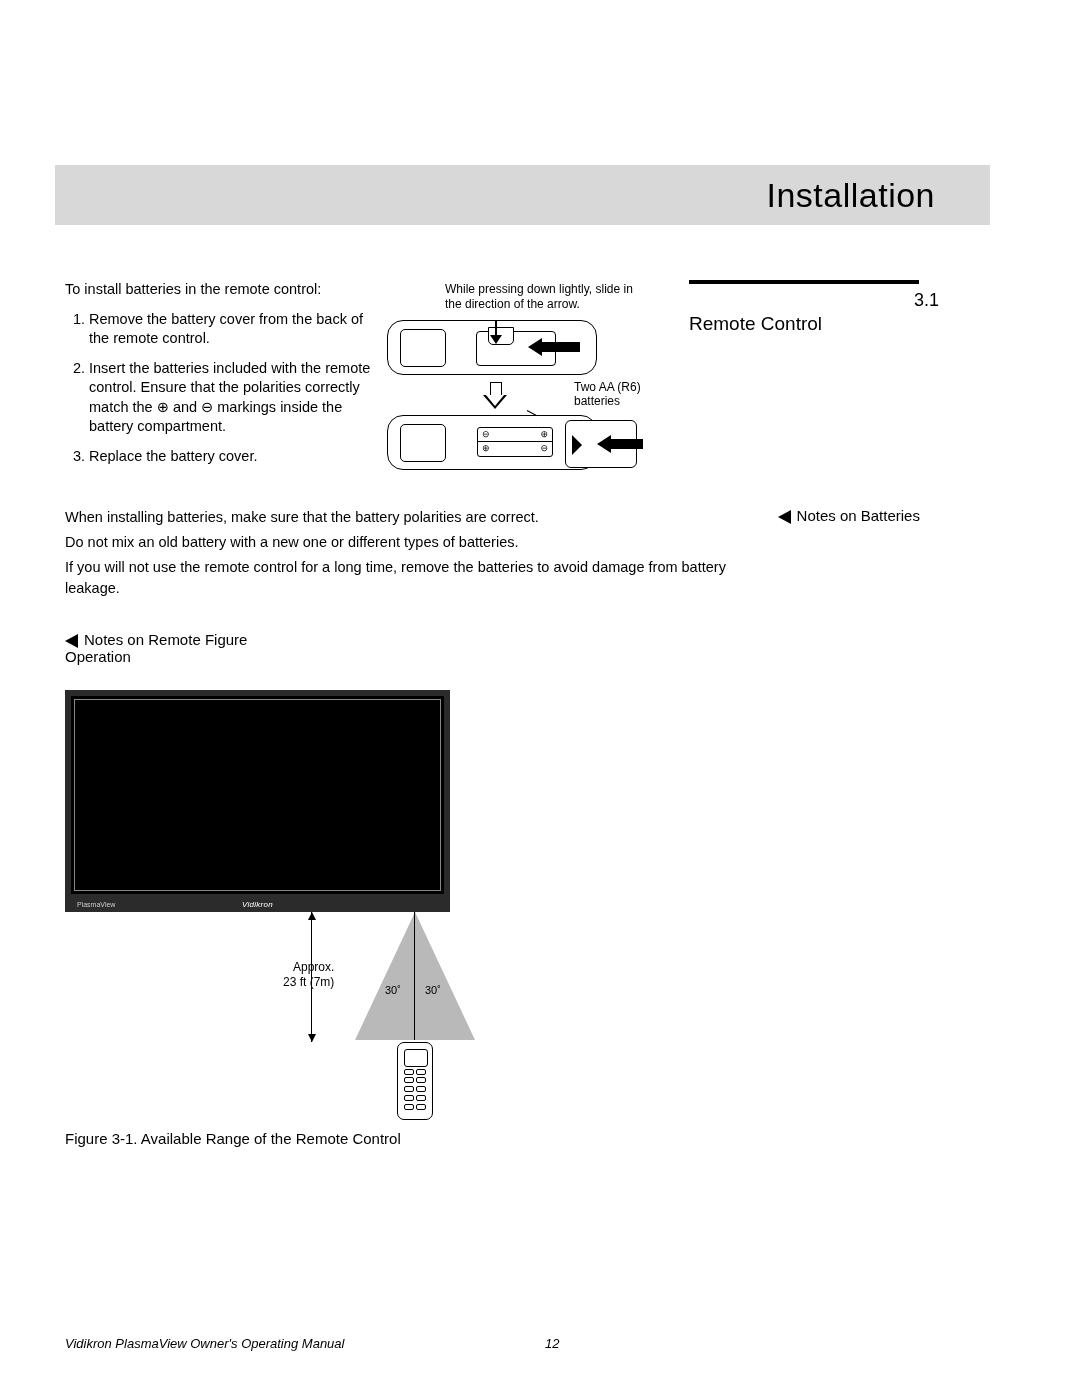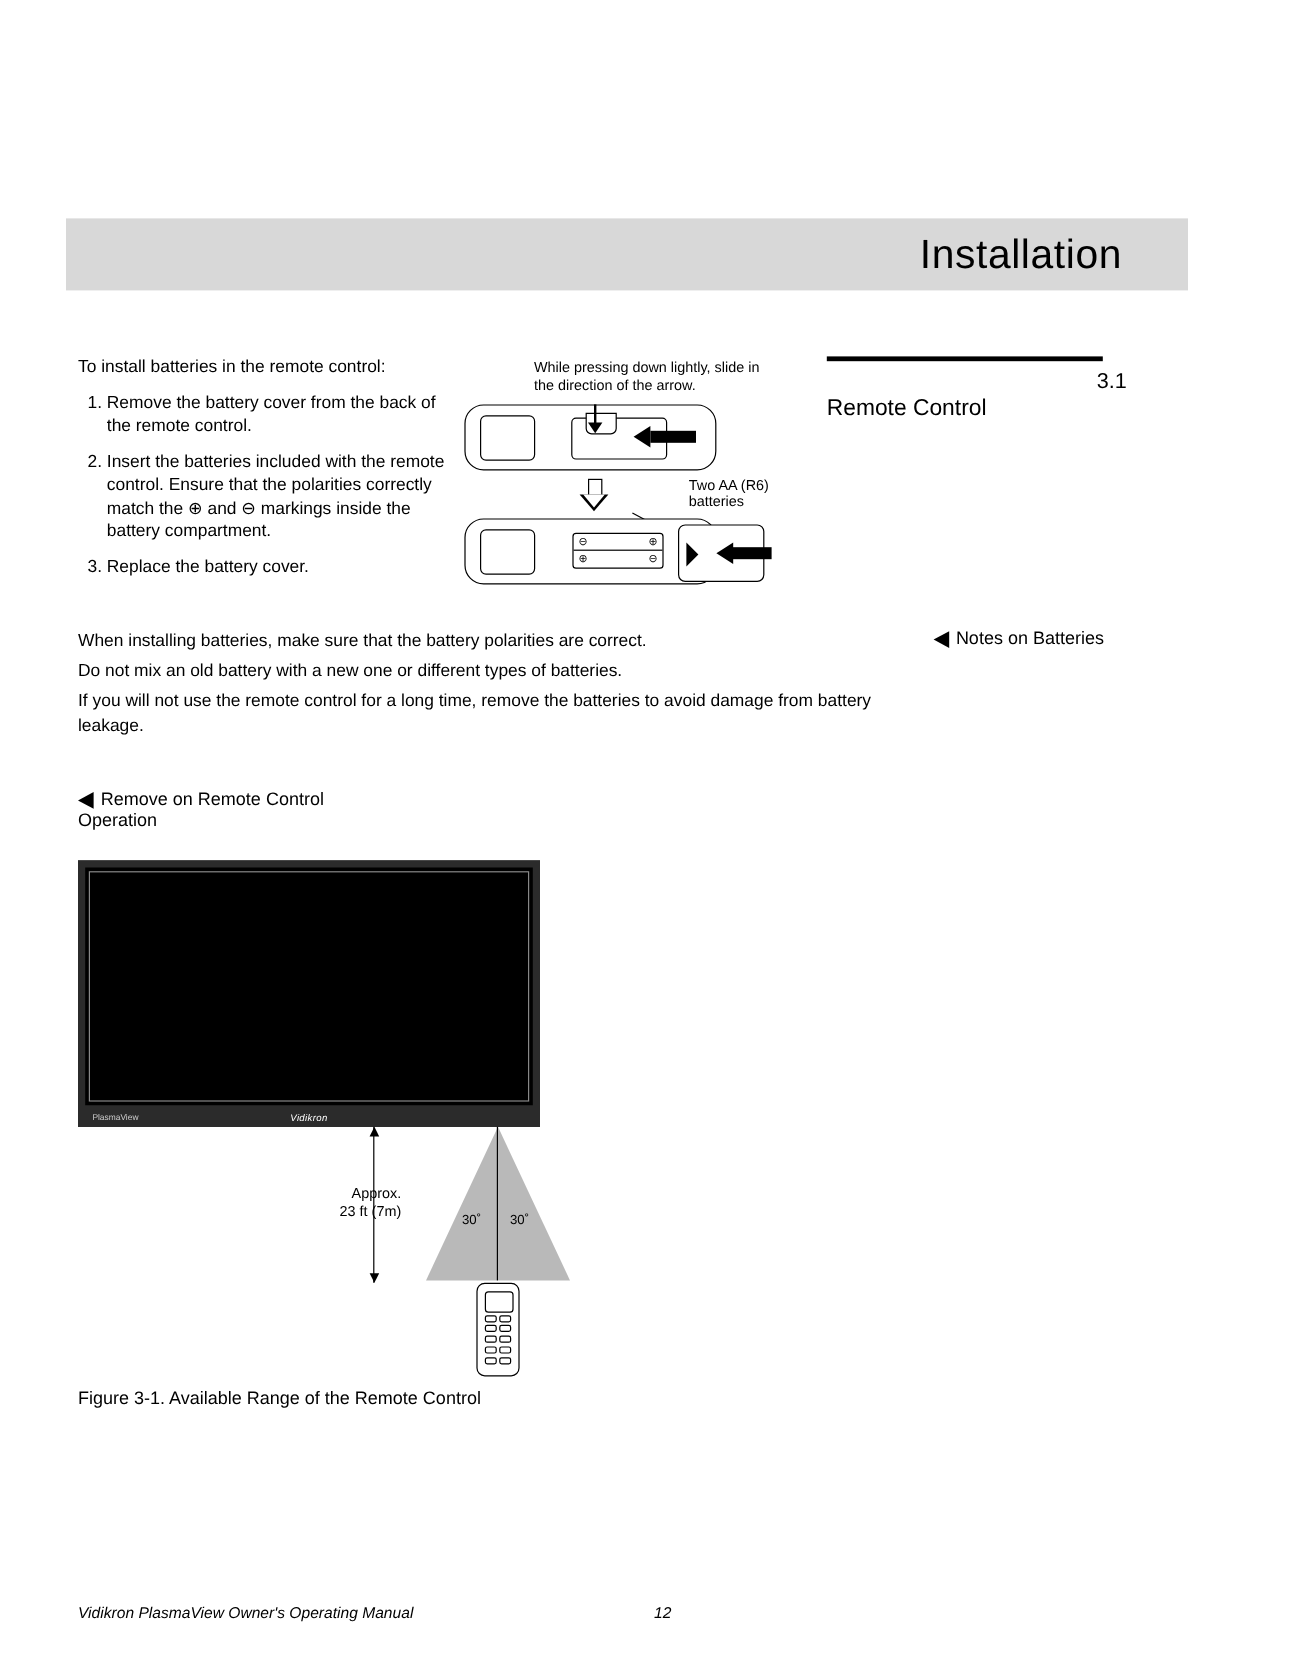--- a/index.html
+++ b/index.html
@@ -7,21 +7,21 @@
     width: 1080px;
     height: 1397px;
     background: #ffffff;
     font-family: Arial, Helvetica, sans-serif;
     color: #000;
     position: relative;
   }
   .page {
     position: absolute;
     left: 55px;
-    top: 182px;
+    top: 165px;
     width: 935px;
   }
   .title-bar {
     background: #d8d8d8;
     height: 60px;
     display: flex;
     align-items: center;
     justify-content: flex-end;
     padding-right: 55px;
     margin-bottom: 55px;
@@ -158,21 +158,21 @@
   }
   .batteries .row:last-child { border-bottom:none; }
   .pointer-line {
     position:absolute; background:#000; height:1px;
     left:140px; top:130px; width:62px;
     transform-origin:left center;
     transform: rotate(28deg);
   }
 
   
-  .notes-block { display:flex; margin-bottom:38px; }
+  .notes-block { display:flex; margin-bottom:28px; }
   .notes-text { width:805px; font-size:14.5px; line-height:1.45; }
   .notes-text p { margin-bottom: 4px; }
   .notes-side { width: 240px; font-size:15px; }
   .side-arrow {
     display:inline-block; width:0; height:0;
     border-top:7px solid transparent;
     border-bottom:7px solid transparent;
     border-right:13px solid #000;
     vertical-align:middle;
     margin-right:6px;
@@ -326,21 +326,21 @@
         <p>Do not mix an old battery with a new one or different types of batteries.</p>
         <p>If you will not use the remote control for a long time, remove the batteries to avoid damage from battery leakage.</p>
       </div>
       <div class="notes-side">
         <span class="side-arrow"></span><span>Notes on Batteries</span>
       </div>
     </div>
 
     <div class="range-para">
       <div class="notes-side">
-        <span class="side-arrow"></span><span>Remove on Remote Control Operation</span>
+        <span class="side-arrow"></span><span>Notes on Remote Figure Operation</span>
       </div>
     </div>
 
     <div class="figure">
       <div class="tv">
         <span class="corner-l">PlasmaView</span>
         <span class="brand">Vidikron</span>
       </div>
       <div class="range-below">
         <div class="dim-line"></div>

